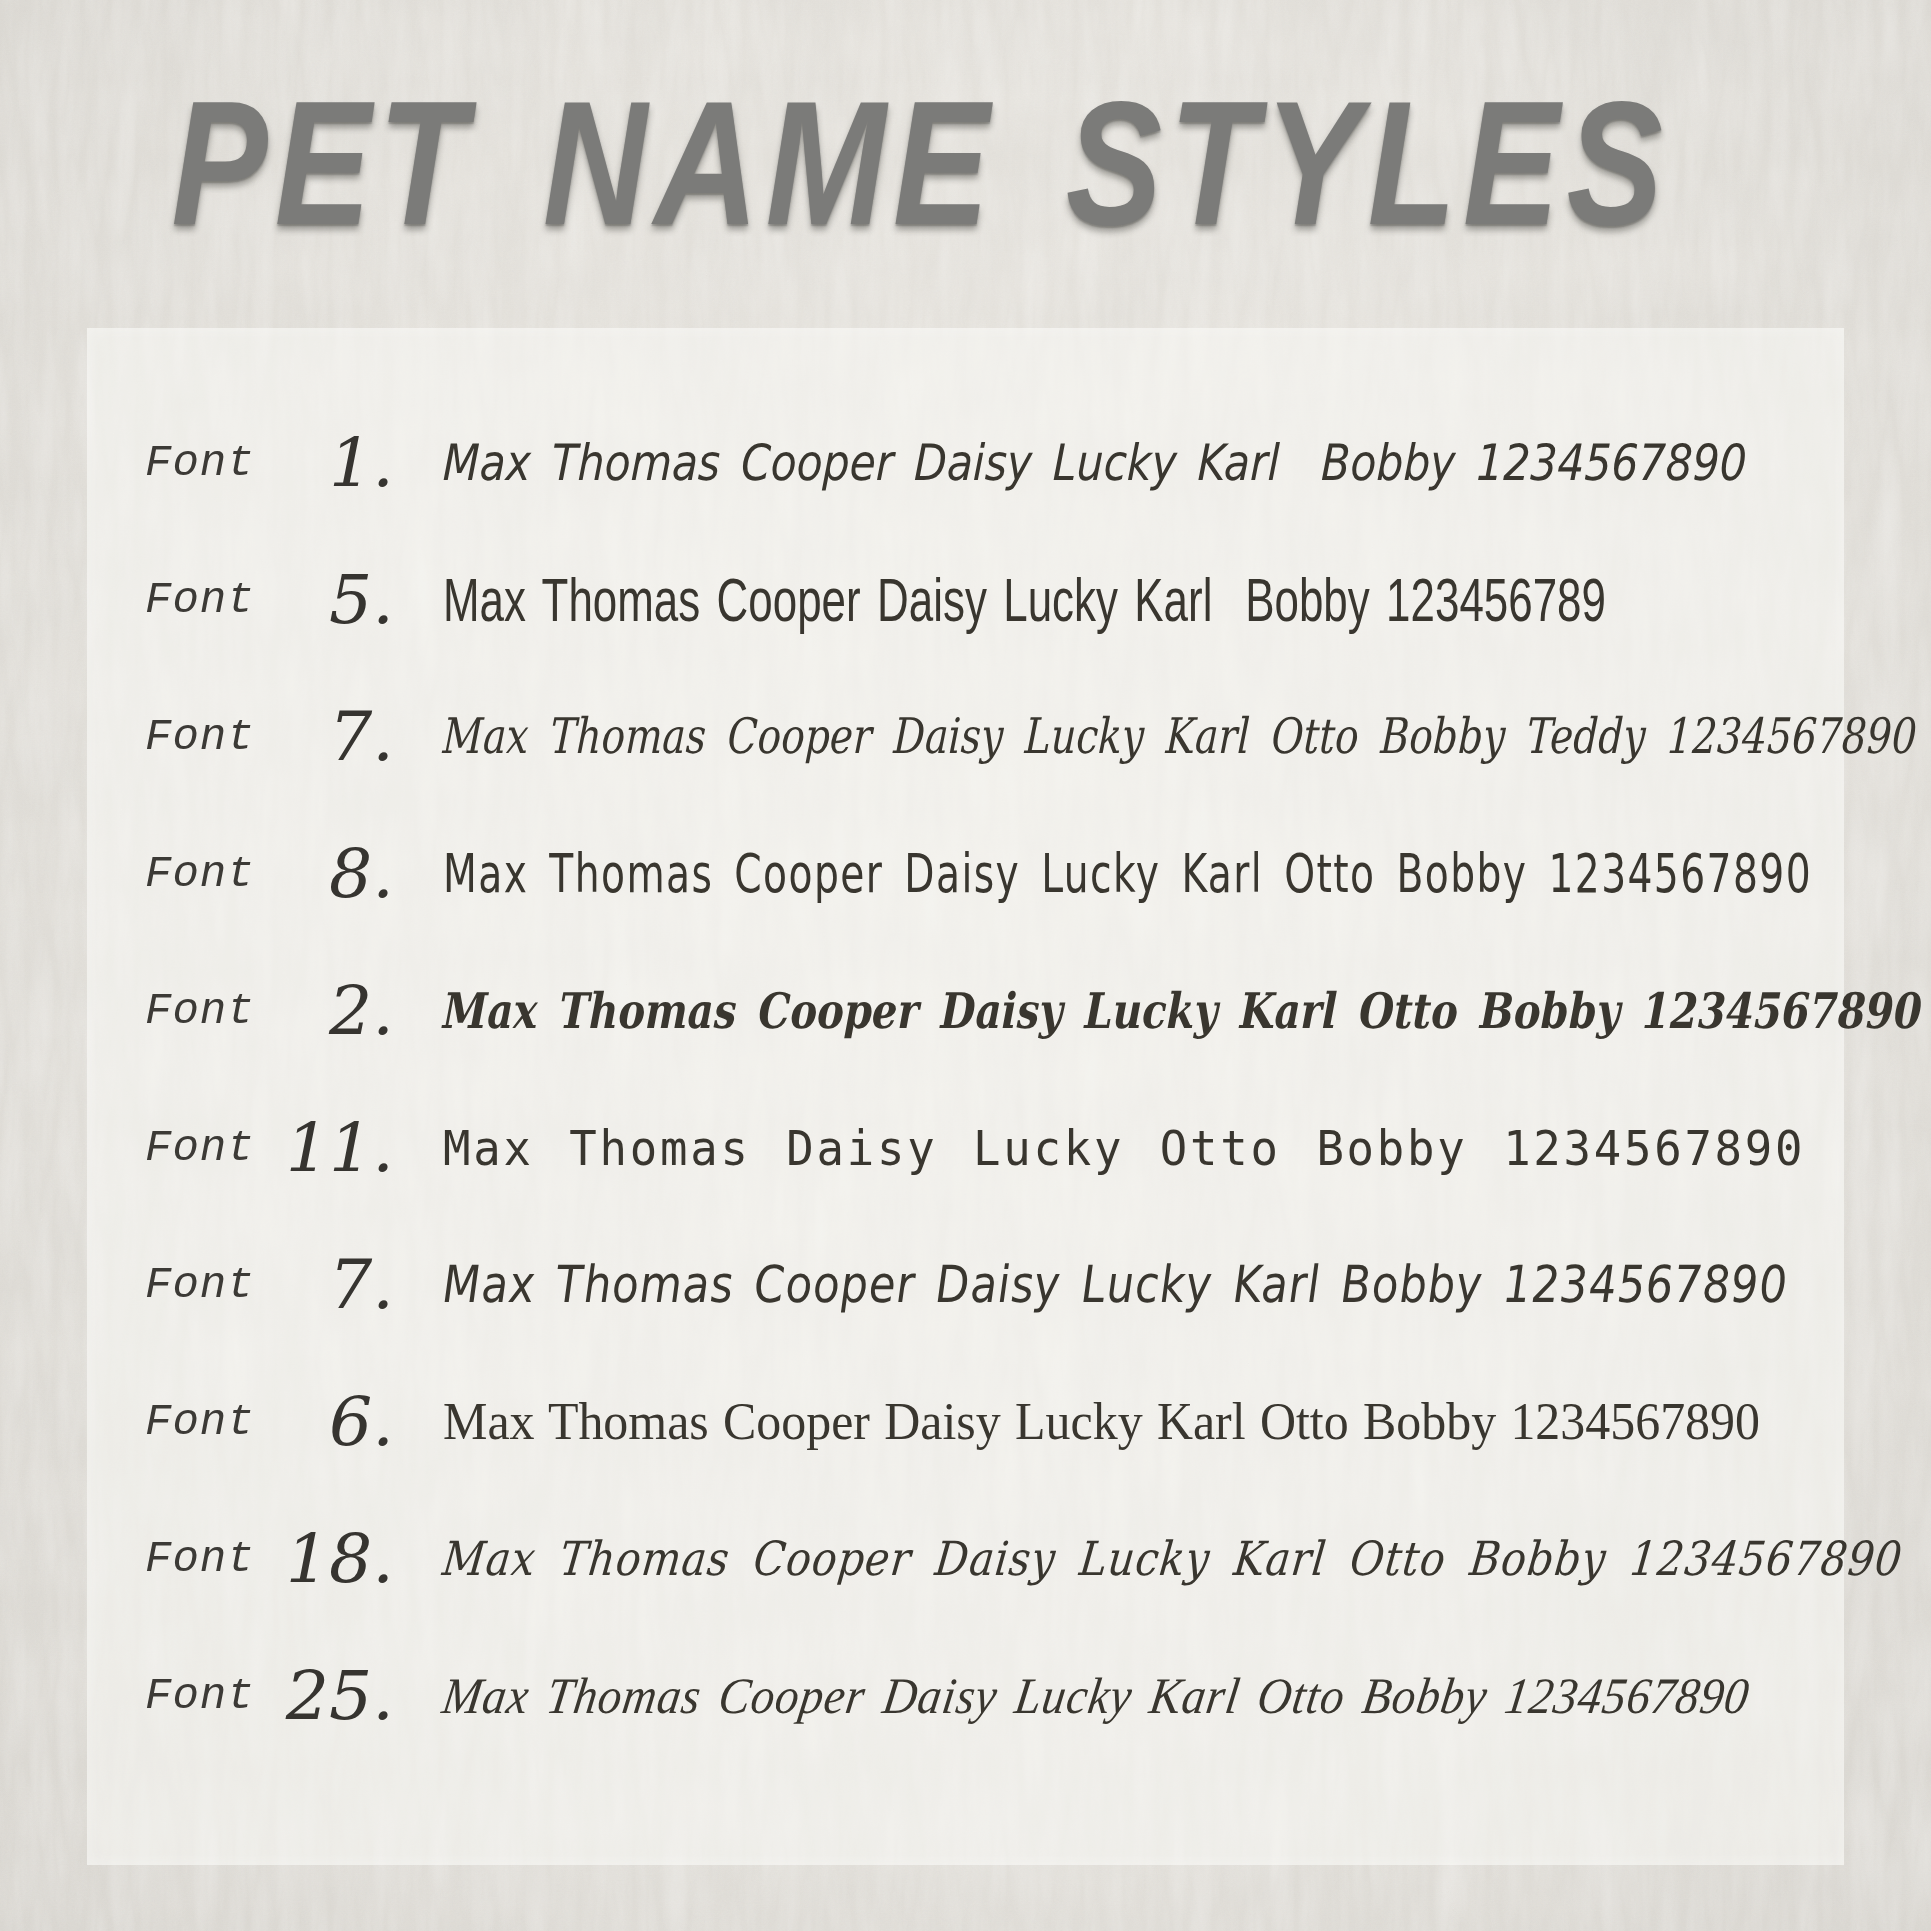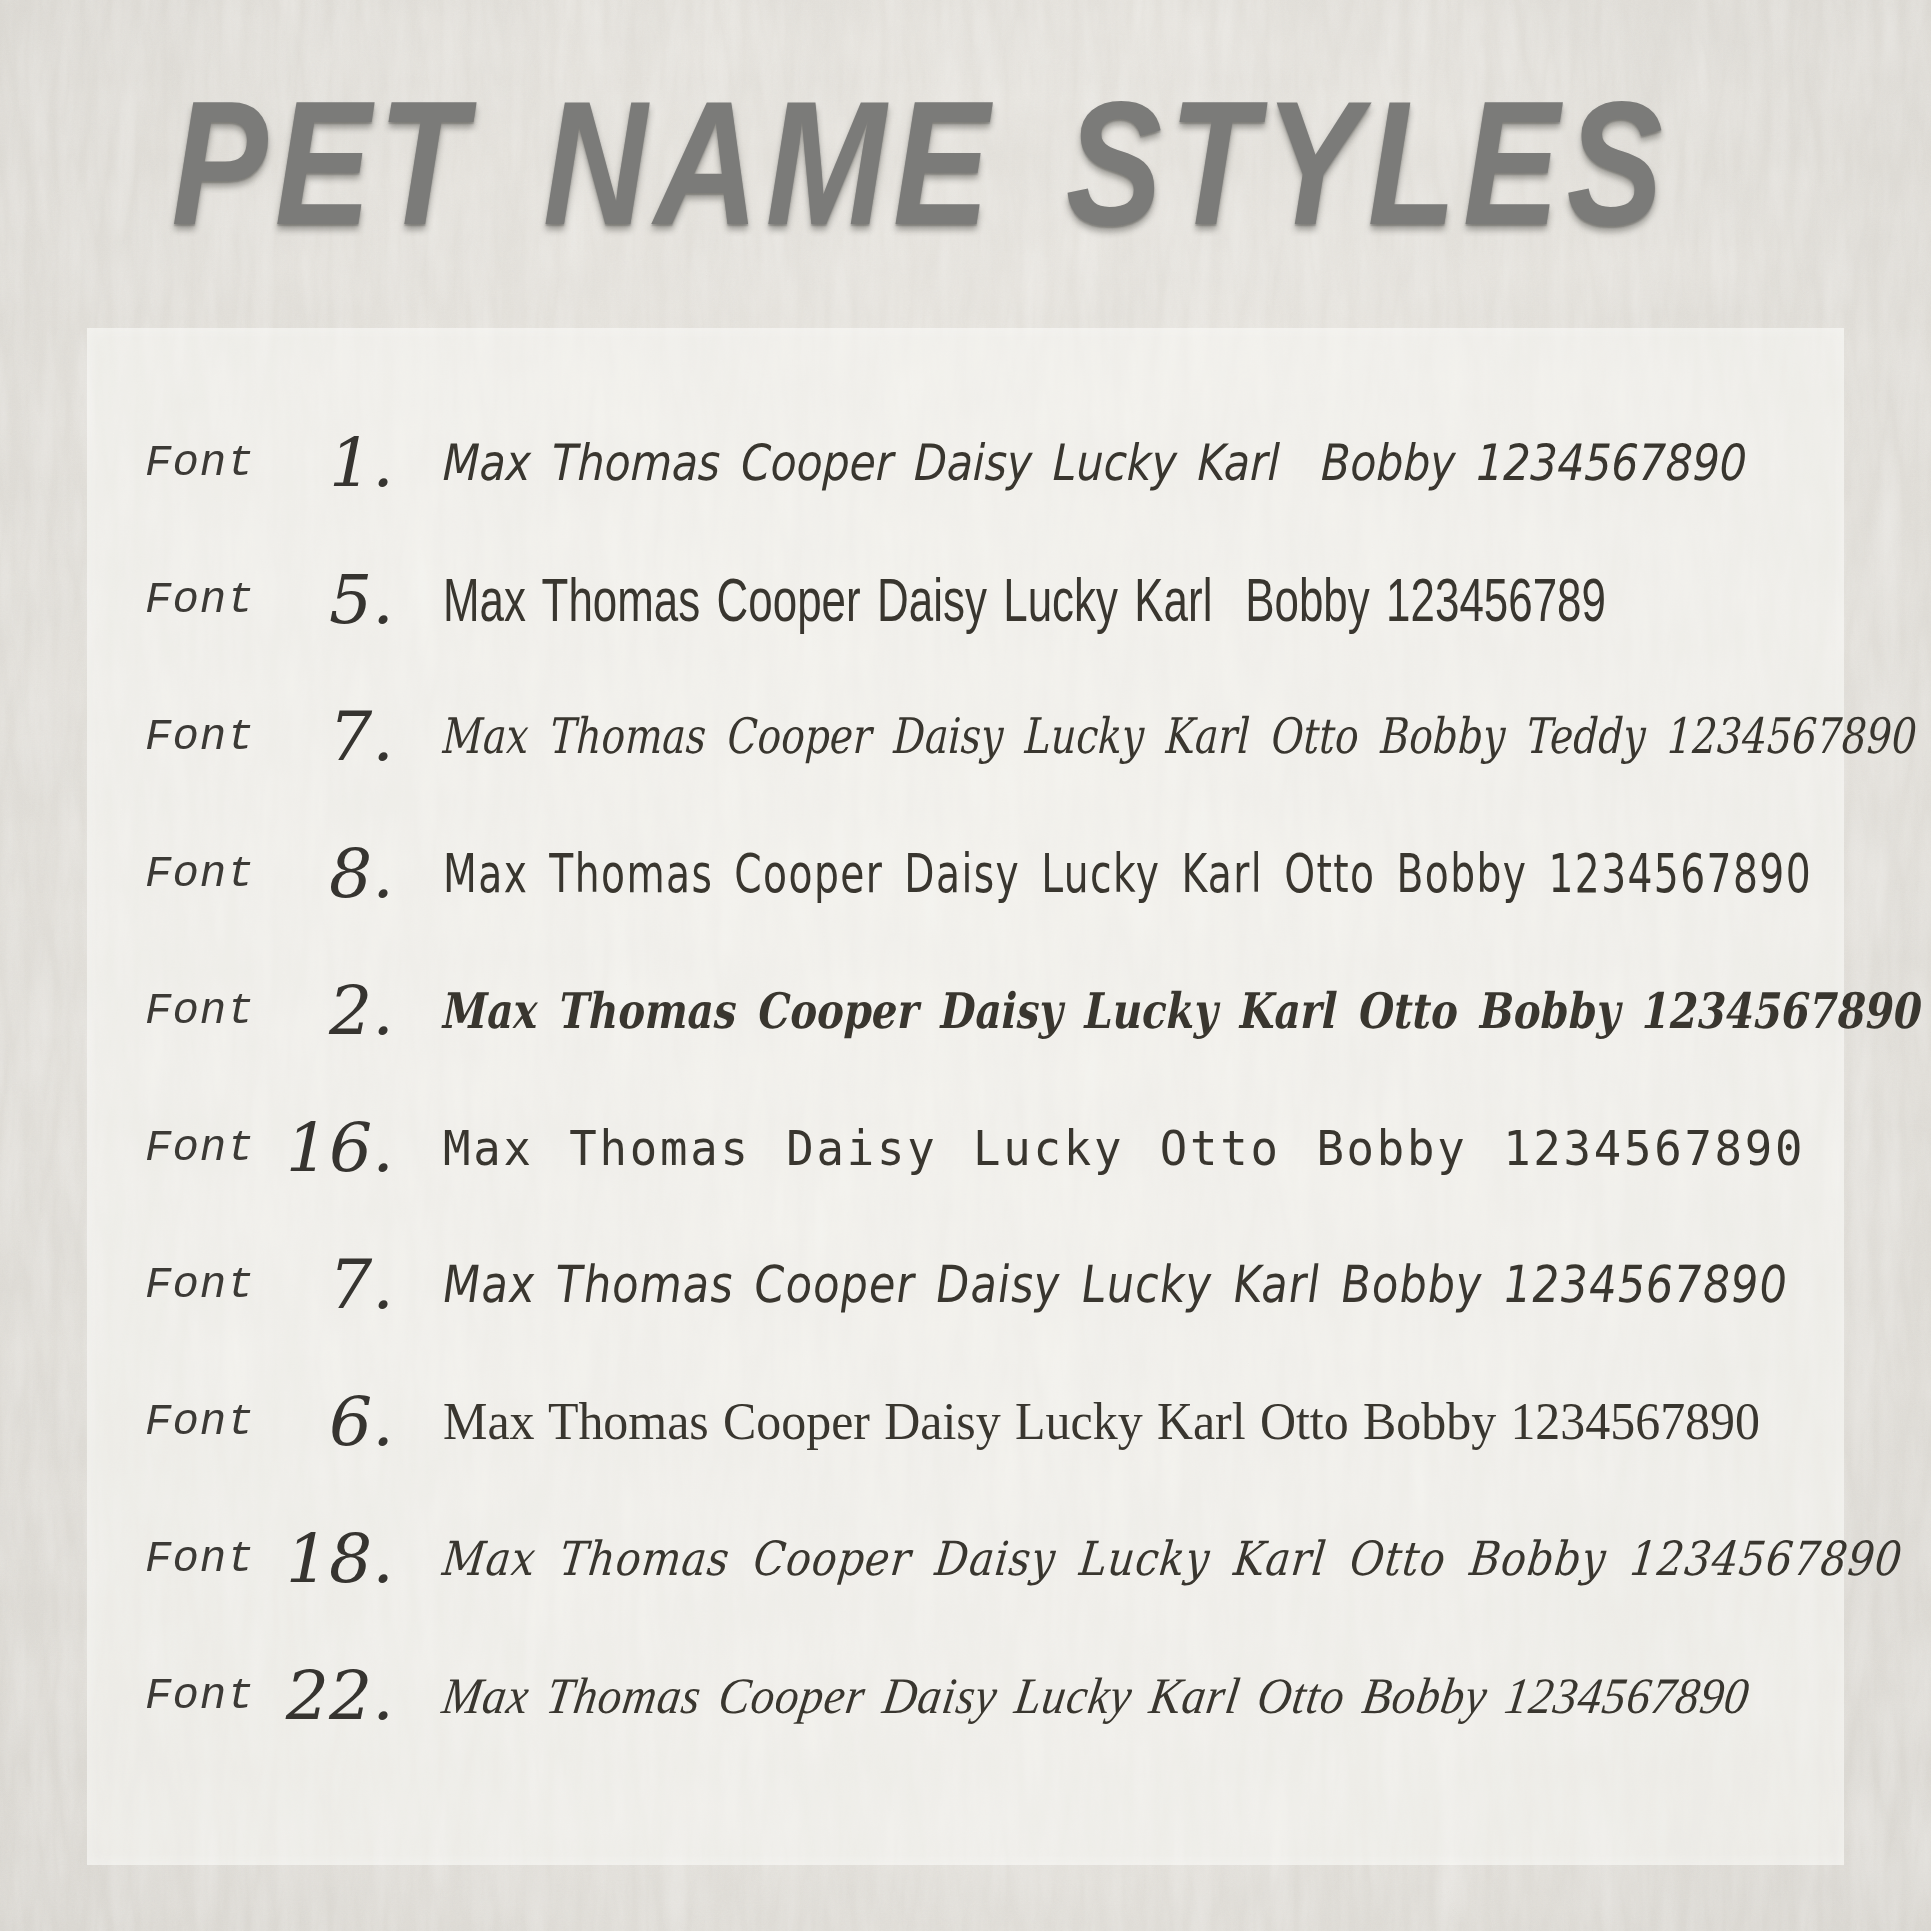--- a/index.html
+++ b/index.html
@@ -244,21 +244,21 @@
   </div>
 
   <div class="row style-bold-retro-script">
     <span class="font-label">Font</span>
     <span class="font-number">2.</span>
     <span class="sample">Max Thomas Cooper Daisy Lucky Karl Otto Bobby 1234567890</span>
   </div>
 
   <div class="row style-rounded-monoline">
     <span class="font-label">Font</span>
-    <span class="font-number">16.</span>
+    <span class="font-number">11.</span>
     <span class="sample">Max Thomas Daisy Lucky Otto Bobby 1234567890</span>
   </div>
 
   <div class="row style-casual-handwriting">
     <span class="font-label">Font</span>
     <span class="font-number">7.</span>
     <span class="sample">Max Thomas Cooper Daisy Lucky Karl Bobby 1234567890</span>
   </div>
 
   <div class="row style-serif">
@@ -268,20 +268,20 @@
   </div>
 
   <div class="row style-flowing-script">
     <span class="font-label">Font</span>
     <span class="font-number">18.</span>
     <span class="sample">Max Thomas Cooper Daisy Lucky Karl Otto Bobby 1234567890</span>
   </div>
 
   <div class="row style-elegant-script">
     <span class="font-label">Font</span>
-    <span class="font-number">22.</span>
+    <span class="font-number">25.</span>
     <span class="sample">Max Thomas Cooper Daisy Lucky Karl Otto Bobby 1234567890</span>
   </div>
 </div>
   </div>
 
 </div>
 
 
 </body></html>

